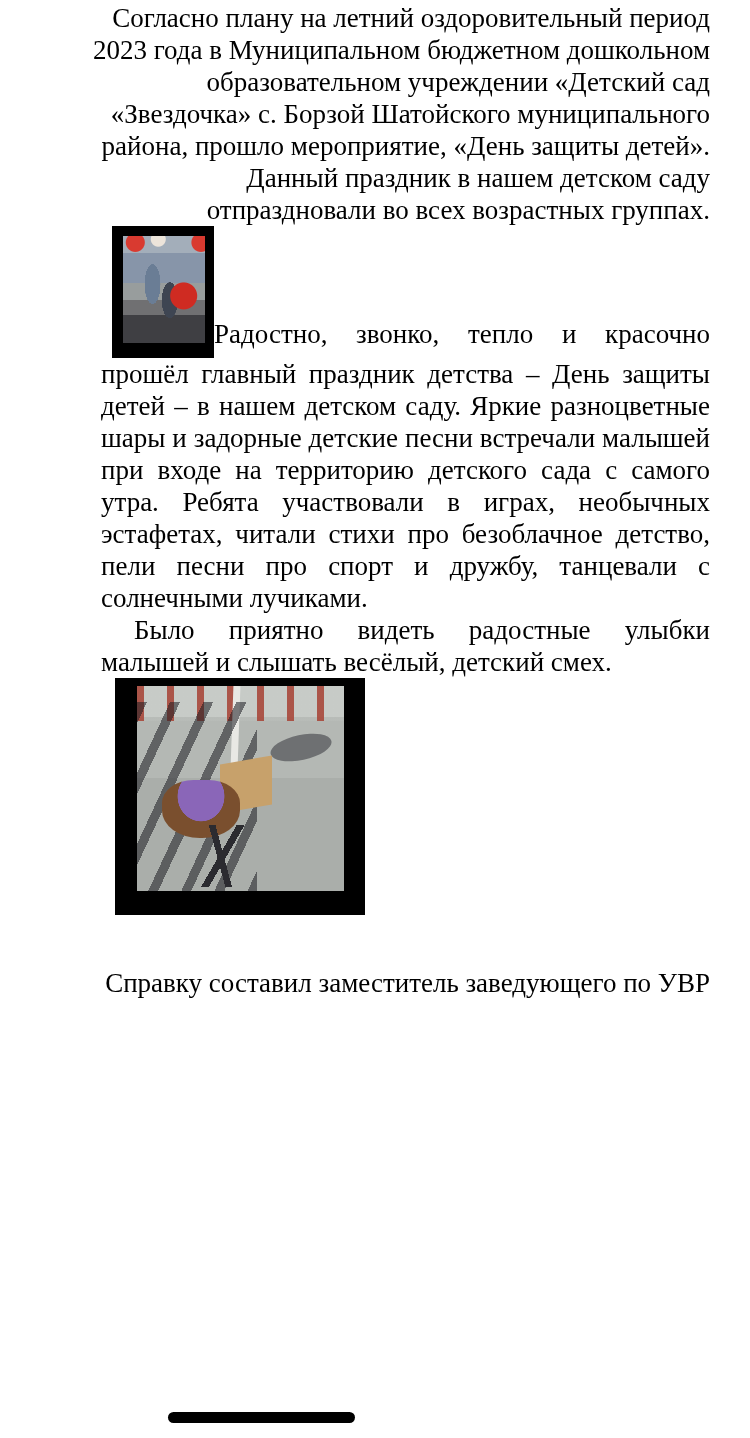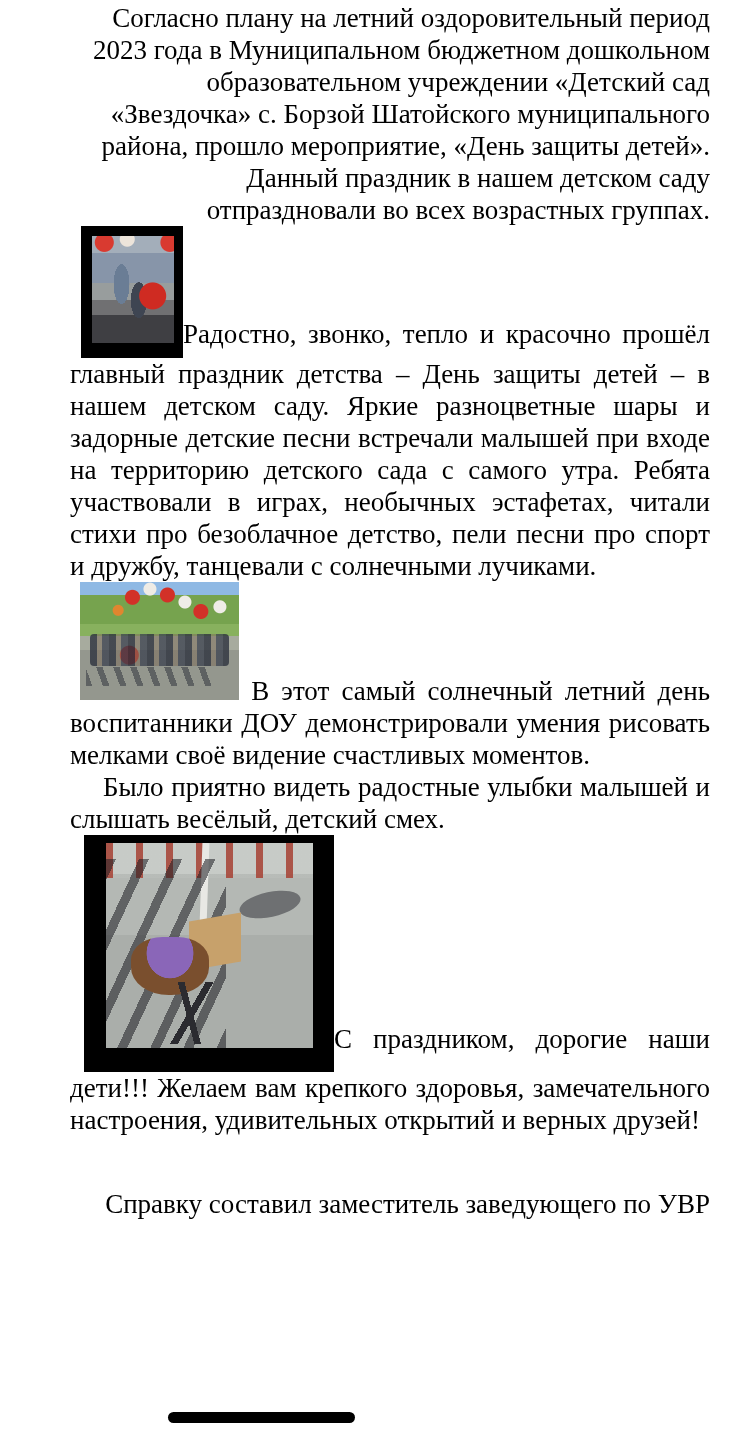--- a/index.html
+++ b/index.html
@@ -7,21 +7,21 @@
   body {
     width:750px; height:1438px; overflow:hidden;
     background:#ffffff; color:#000000;
     font-family:"Liberation Serif","DejaVu Serif",serif;
     font-size:27px; line-height:32px;
     position:relative;
   }
   .doc { padding:2px 40px 0 70px; }
   p { margin:0; padding:0; }
   .para-left   { text-align:right; }
-  .para-just   { text-align:justify; }
+  .para-just   { text-align:justify;margin-left:31px; }
   .indent      { text-indent:33px; }
   .preline     { white-space:pre-line; }
   .sig         { margin-top:52px;font-family:Liberation Serif, serif; }
 
   
   .frame { display:inline-block; vertical-align:baseline; background:#000000; }
   .frame1 { padding:10px 9px 15px 11px; margin-left:11px; }
   .frame3 { padding:8px 21px 24px 22px; margin-left:14px; }
   .photo  { display:block; position:relative; overflow:hidden; }
 
@@ -87,32 +87,31 @@
   <p class="para-left indent preline">Согласно плану на летний оздоровительный период
 2023 года в Муниципальном бюджетном дошкольном
 образовательном учреждении «Детский сад
 «Звездочка» с. Борзой Шатойского муниципального
 района, прошло мероприятие,  «День защиты детей».
 Данный праздник в нашем детском саду
 отпраздновали во всех возрастных группах.</p>
 
   <p class="para-just"><span class="frame frame1"><span class="photo photo1"></span></span><span>Радостно, звонко, тепло и красочно прошёл главный праздник детства – День защиты детей – в нашем детском саду. Яркие разноцветные шары и задорные детские песни встречали малышей при входе на территорию детского сада с самого утра. Ребята участвовали в играх, необычных эстафетах, читали стихи про безоблачное детство, пели песни про спорт и дружбу, танцевали с солнечными лучиками.</span></p>
 
-  <p class="para-just"><span class="photo2"><span class="kids-band"></span><span class="kids-shadow"></span></span> <span>В этот самый солнечный летний день воспитанники ДОУ демонстрировали умения рисовать мелками своё видение счастливых моментов.</span></p>
 
 
   <p class="para-just indent">Было приятно видеть радостные улыбки малышей  и слышать весёлый, детский смех.</p>
 
   <p class="para-just"><span class="frame frame3"><span class="photo photo3">
           <span class="fence-strip"></span>
           <span class="pole"></span>
           <span class="fence-shadows"></span>
           <span class="person-shadow"></span>
           <span class="board"></span>
           <span class="basket"></span>
           <span class="chair-legs"></span>
-        </span></span><span>С праздником, дорогие наши дети!!! Желаем вам крепкого здоровья, замечательного настроения, удивительных открытий и верных друзей!</span></p>
+        </span></span></p>
 
   <p class="para-left sig">Справку составил заместитель заведующего по УВР</p>
 
 </div>
 
 <div class="home-pill"></div>
 
 </body></html>

